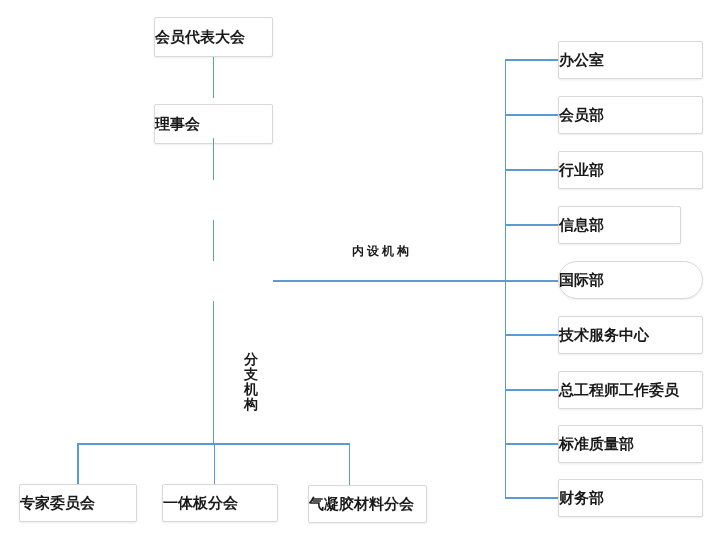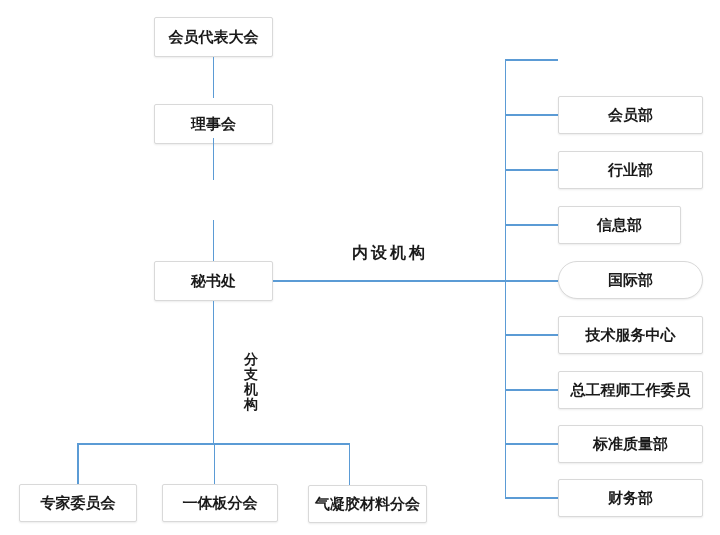--- a/index.html
+++ b/index.html
@@ -13,33 +13,32 @@
   }
   .box {
     position: absolute;
     box-sizing: border-box;
     background: #ffffff;
     border: 1px solid #d9d9d9;
     border-radius: 2px;
     box-shadow: 0 1px 2px rgba(0,0,0,0.08);
     display: flex;
     align-items: center;
-    justify-content: center;
     font-size: 15px;
     font-weight: bold;
     color: #1a1a1a;
     white-space: nowrap;
   }
   .line {
     position: absolute;
     background: #5b9bd5;
   }
   .h-label {
     position: absolute;
-    font-size: 16px;
+    font-size: 12px;
     font-weight: bold;
     color: #1a1a1a;
     letter-spacing: 3px;
     white-space: nowrap;
   }
   .v-label {
     position: absolute;
     font-size: 14px;
     font-weight: bold;
     color: #1a1a1a;
@@ -53,23 +52,20 @@
 <body>
 
 <div id="canvas">
 
   <div class="box" style="left:154px; top:17px;  width:119px; height:40px;">
       <span>会员代表大会</span>
     </div>
   <div class="box" style="left:154px; top:104px;  width:119px; height:40px;">
       <span>理事会</span>
     </div>
-  <div class="box" style="left:154px; top:261px; width:119px; height:40px;">
-      <span>秘书处</span>
-    </div>
 
   <div class="line" style="left:212.7px; top:57px;  width:1.5px; height:41px;"></div>
   <div class="line" style="left:212.7px; top:138px; width:1.5px; height:42px;"></div>
   <div class="line" style="left:212.7px; top:220px; width:1.5px; height:41px;"></div>
 
   <div class="line" style="left:212.7px; top:301px; width:1.5px; height:142px;"></div>
 
   <div class="line" style="left:273px; top:280px; width:285px; height:1.5px;"></div>
   <div class="h-label" style="left:352px; top:243px;">内设机构</div>
 
@@ -77,20 +73,23 @@
 
   <div class="line" style="left:505px; top:59.2px;  width:53px; height:1.5px;"></div>
   <div class="line" style="left:505px; top:114.2px; width:53px; height:1.5px;"></div>
   <div class="line" style="left:505px; top:169.2px; width:53px; height:1.5px;"></div>
   <div class="line" style="left:505px; top:224.2px; width:53px; height:1.5px;"></div>
   <div class="line" style="left:505px; top:334.2px; width:53px; height:1.5px;"></div>
   <div class="line" style="left:505px; top:389.2px; width:53px; height:1.5px;"></div>
   <div class="line" style="left:505px; top:443.2px; width:53px; height:1.5px;"></div>
   <div class="line" style="left:505px; top:497.2px; width:53px; height:1.5px;"></div>
 
+  <div class="box" style="left:558px; top:41px;  width:145px; height:38px;">
+      <span>办公室</span>
+    </div>
   <div class="box" style="left:558px; top:96px;  width:145px; height:38px;">
       <span>会员部</span>
     </div>
   <div class="box" style="left:558px; top:151px; width:145px; height:38px;">
       <span>行业部</span>
     </div>
   <div class="box" style="left:558px; top:206px; width:123px; height:38px;">
       <span>信息部</span>
     </div>
   <div class="box" style="left:558px; top:261px; width:145px; height:38px;border-radius:19px;">

